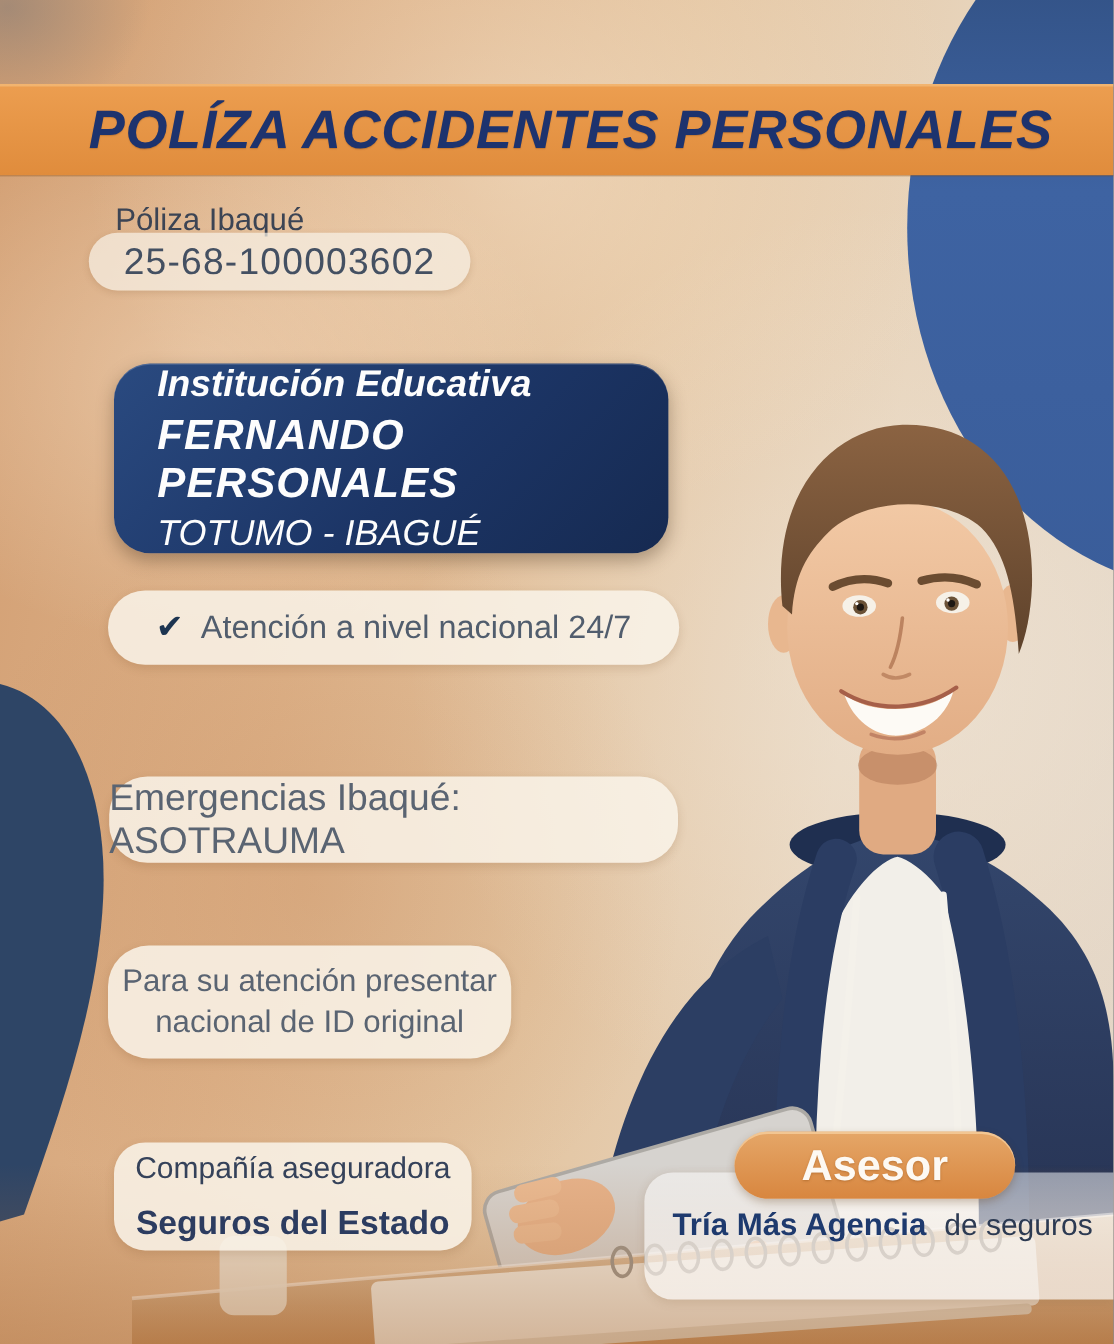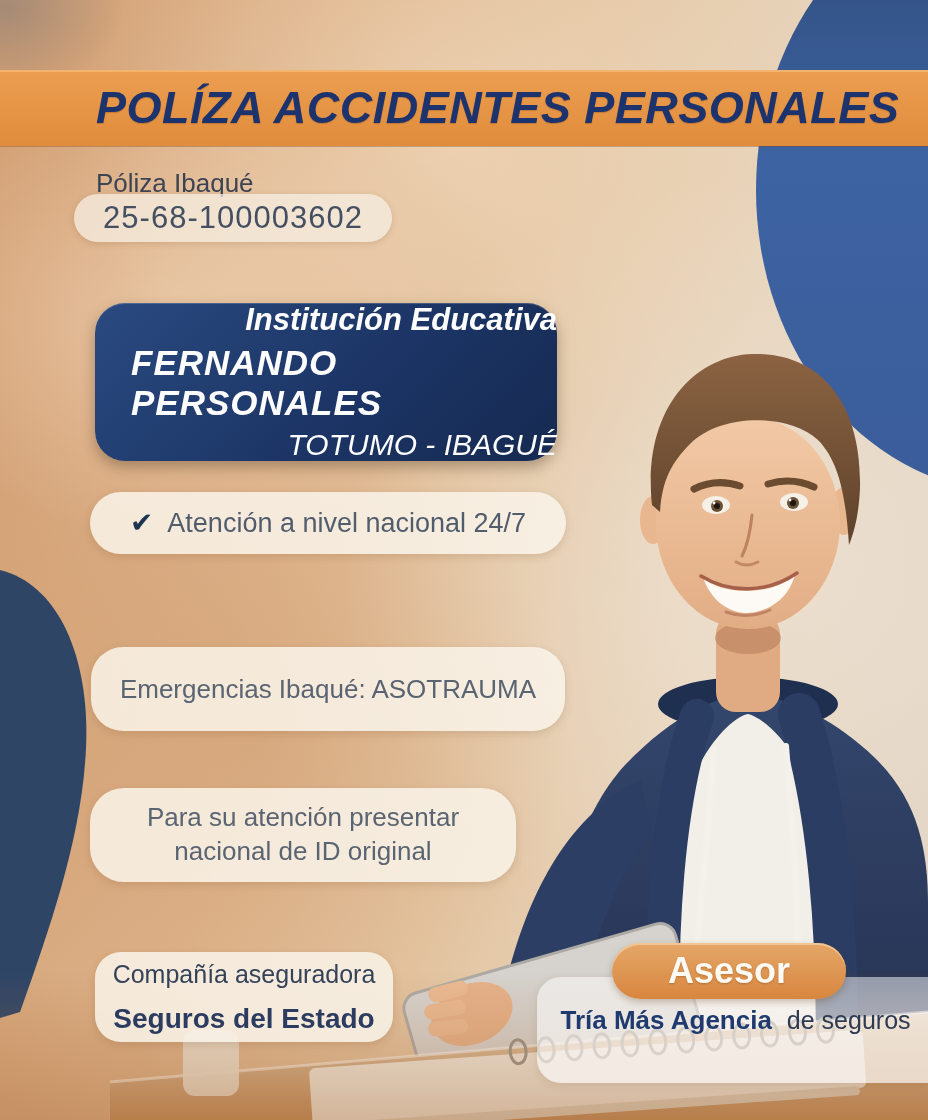--- a/index.html
+++ b/index.html
@@ -22,60 +22,60 @@
     background:linear-gradient(to bottom, rgba(170,110,60,0), rgba(170,108,58,.42));
   }
   .art{position:absolute;left:0;top:0;}
   .band{
     position:absolute;left:0;top:70px;width:928px;height:76px;
     background:linear-gradient(#ec9e50,#e08c3c);
     box-shadow:0 1px 0 rgba(120,70,20,.35), inset 0 2px 0 rgba(255,220,170,.35);
     display:flex;align-items:center;
   }
   .title{
-    padding-left:96px;font-size:45px;font-weight:bold;font-style:italic;
+    padding-left:74px;font-size:45px;font-weight:bold;font-style:italic;
     color:#1d336e;letter-spacing:.5px;white-space:nowrap;
     text-shadow:0 1px 1px rgba(90,45,0,.25);
   }
   .policy-label{
     position:absolute;left:96px;top:168px;font-size:26px;color:#3c4454;font-weight:500;
   }
   .policy-pill{
     position:absolute;left:74px;top:194px;width:318px;height:48px;border-radius:24px;
     background:rgba(246,240,229,.72);box-shadow:0 2px 6px rgba(120,80,40,.18);
     display:flex;align-items:center;justify-content:center;
     font-size:31px;color:#445062;letter-spacing:1px;
   }
   .inst-box{
     position:absolute;left:95px;top:303px;width:462px;height:158px;border-radius:30px;
     background:linear-gradient(135deg,#2a4a80 0%,#1c3566 55%,#162a51 100%);
     box-shadow:0 6px 14px rgba(60,40,20,.35), inset 0 1px 0 rgba(255,255,255,.18);
     color:#fdfdfd;font-style:italic;
     display:flex;flex-direction:column;justify-content:center;gap:5px;
-    padding-left:36px;box-sizing:border-box;align-items:flex-end;
+    padding-left:36px;box-sizing:border-box;
   }
   .inst-line1{font-size:31px;font-weight:bold;}
   .inst-line2{font-size:35px;font-weight:bold;letter-spacing:1px;}
   .inst-line3{font-size:30px;}
   .pill{
     position:absolute;background:rgba(249,243,233,.86);
     box-shadow:0 3px 8px rgba(120,80,40,.18);
     color:#515d6d;
   }
   .check-pill{
     left:90px;top:492px;width:476px;height:62px;border-radius:31px;
     display:flex;align-items:center;justify-content:center;gap:14px;font-size:27px;
   }
   .check{color:#1c3450;font-size:28px;transform:translateY(-1px);}
   .emer-pill{
-    left:91px;top:647px;width:474px;height:84px;border-radius:32px;
-    display:flex;align-items:center;justify-content:center;font-size:26px;color:#5a6472;
+    left:91px;top:647px;width:474px;height:72px;border-radius:32px;
+    display:flex;align-items:center;justify-content:center;font-size:31px;color:#5a6472;
   }
   .id-pill{
-    left:90px;top:788px;width:426px;height:94px;border-radius:34px;
+    left:90px;top:788px;width:336px;height:94px;border-radius:34px;
     display:flex;flex-direction:column;align-items:center;justify-content:center;
     font-size:26px;color:#5a6472;line-height:1.3;
   }
   .insurer-pill{
     left:95px;top:952px;width:298px;height:90px;border-radius:26px;
     display:flex;flex-direction:column;align-items:center;justify-content:center;gap:14px;
   }
   .ins-label{font-size:25px;color:#35425a;}
   .ins-name{font-size:28px;font-weight:bold;color:#2c3c60;}
   .advisor-band{

